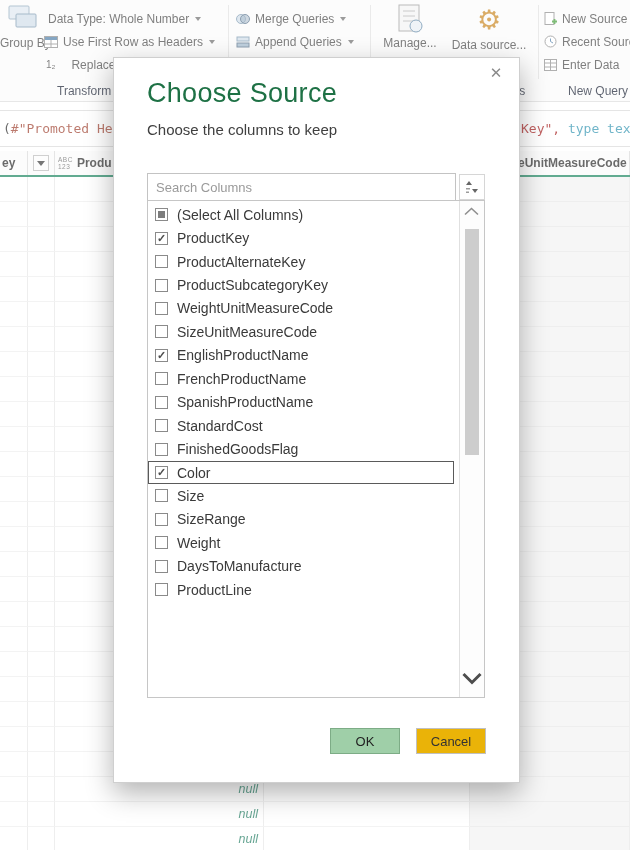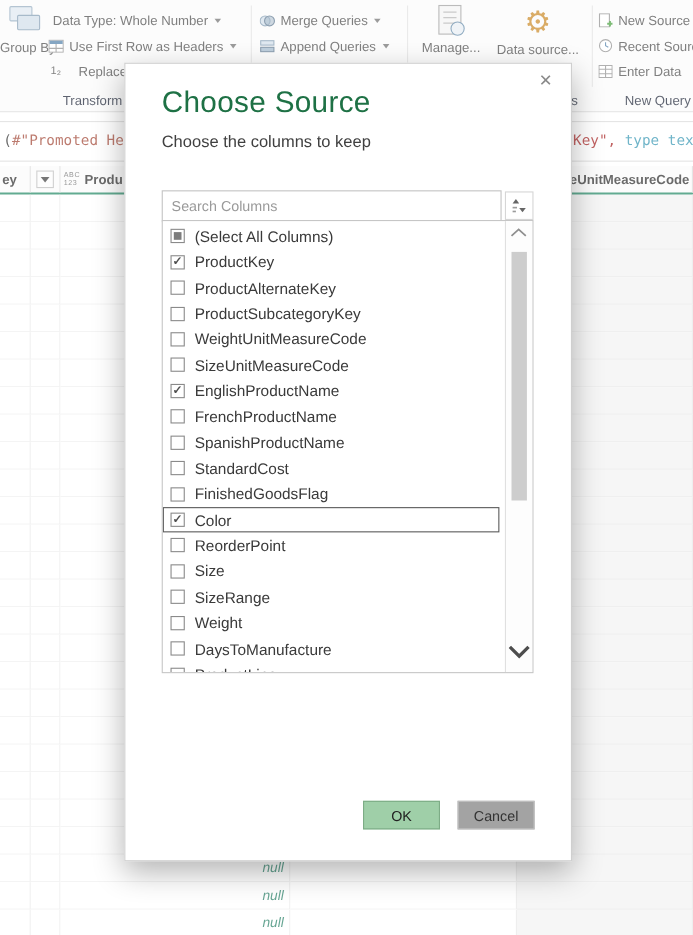--- a/index.html
+++ b/index.html
@@ -61,39 +61,39 @@
   .dlg-title{position:absolute;left:33px;top:20px;margin:0;font-size:27px;font-weight:400;
              letter-spacing:.3px;color:var(--title-green,#1E7145);}
   .dlg-sub{position:absolute;left:33px;top:63px;font-size:15px;color:#404040;}
   .search-row{position:absolute;left:33px;top:115px;width:338px;height:30px;}
   .search{position:absolute;left:0;top:0;width:309px;height:29px;box-sizing:border-box;
           border:1px solid #c3c3c3;padding:0 8px;font-size:13px;color:#333;outline:none;
           font-family:"Liberation Sans",sans-serif;}
   .search::placeholder{color:#9a9a9a;}
   .sort-btn{position:absolute;right:0;top:1px;width:26px;height:26px;background:#fff;
             border:1px solid #d6d6d6;padding:0;display:flex;align-items:center;justify-content:center;cursor:pointer;}
-  .listbox{position:absolute;left:33px;top:142px;width:338px;height:412px;border:1px solid #c6c6c6;
+  .listbox{position:absolute;left:33px;top:142px;width:338px;height:498px;border:1px solid #c6c6c6;
            box-sizing:border-box;overflow:hidden;background:#fff;}
   .items{position:absolute;left:0;top:2px;right:25px;bottom:0;overflow:hidden;}
   .item{display:flex;align-items:center;height:23.45px;padding-left:7px;margin-right:5px;
         font-size:14px;color:#3a3a3a;white-space:nowrap;cursor:default;box-sizing:border-box;}
   .item.focused{outline:1px solid #5a5a5a;outline-offset:-1px;}
   .cb{width:13px;height:13px;border:1px solid #8a8a8a;margin-right:9px;box-sizing:border-box;
       background:#fff;display:flex;align-items:center;justify-content:center;flex:none;
       font-size:11px;font-weight:700;color:#4f4f4f;line-height:1;}
   .indet-sq{width:7px;height:7px;background:#7d7d7d;display:block;}
   .vscroll{position:absolute;top:0;right:0;width:25px;height:100%;background:#fdfdfd;
            border-left:1px solid #e0e0e0;box-sizing:border-box;}
   .scroll-up{position:absolute;top:6px;left:4px;}
   .thumb{position:absolute;top:28px;left:5px;width:14px;height:226px;background:#cdcdcd;cursor:pointer;}
   .scroll-down{position:absolute;bottom:12px;left:2px;}
   .btn{position:absolute;top:670px;width:70px;height:26px;font-size:13px;cursor:pointer;
        font-family:"Liberation Sans",sans-serif;}
   .ok{left:216px;background:var(--ok-bg,#9FCFA8);border:1px solid #7dac86;color:#222;}
-  .cancel{left:302px;background:#a3a3a3;border:1px solid #c0c0c0;color:#333;}
+  .cancel{left:302px;background:#eab308;border:1px solid #c0c0c0;color:#333;}
 </style>
 </head>
 <body>
 
 <div class="screen">
 
   <div class="ribbon">
 
     <div class="big-btn" style="left:0;width:46px;">
       <svg class="bicon" width="34" height="32" viewBox="0 0 34 32">
@@ -489,24 +489,20 @@
           <div class="item">
             <span class="cb unchecked"></span>
             <span class="ilabel">FinishedGoodsFlag</span>
           </div>
           <div class="item focused">
             <span class="cb checked">✓</span>
             <span class="ilabel">Color</span>
           </div>
           <div class="item">
             <span class="cb unchecked"></span>
-            <span class="ilabel">ReorderPoint</span>
-          </div>
-          <div class="item">
-            <span class="cb unchecked"></span>
             <span class="ilabel">Size</span>
           </div>
           <div class="item">
             <span class="cb unchecked"></span>
             <span class="ilabel">SizeRange</span>
           </div>
           <div class="item">
             <span class="cb unchecked"></span>
             <span class="ilabel">Weight</span>
           </div>

